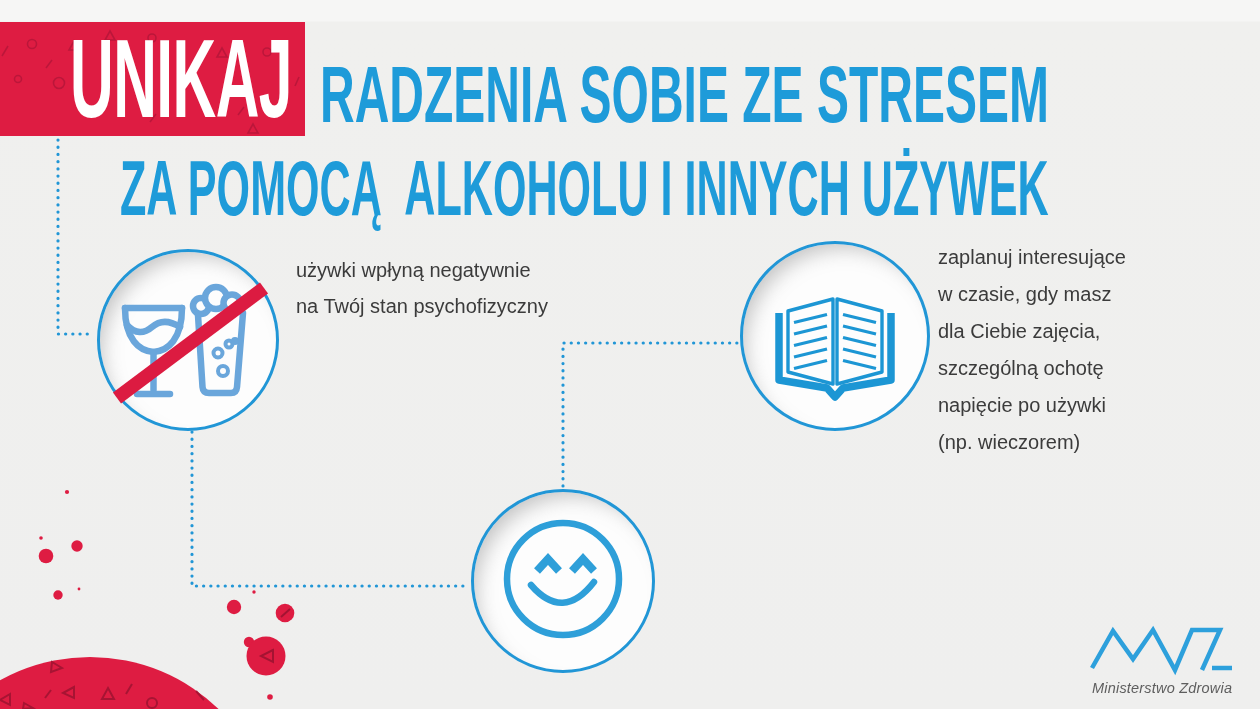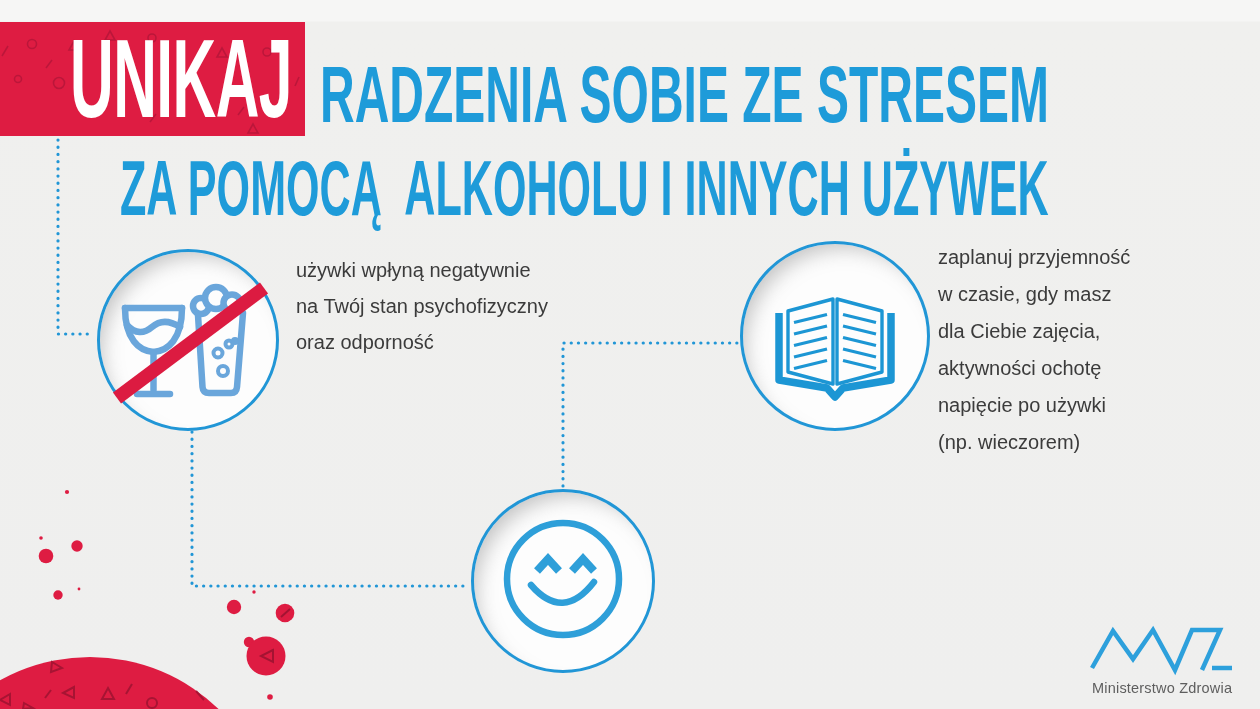--- a/index.html
+++ b/index.html
@@ -35,21 +35,21 @@
   .circle svg{position:absolute;left:-3px;top:-3px;}
 
   
   .tb{position:absolute;color:#3b3b3b;font-size:20px;z-index:4;}
   .t1{left:296px;top:252px;line-height:36px;}
   .t2{left:938px;top:239px;line-height:37px;}
   .t3{left:671px;top:520px;line-height:38px;}
 
   
   .logo{position:absolute;left:1085px;top:622px;z-index:2;}
-  .logo-text{margin-left:7px;margin-top:2px;color:#5e5e5e;font-size:14.5px;letter-spacing:.2px;}
+  .logo-text{margin-left:7px;margin-top:2px;color:#5e5e5e;font-size:14.5px;letter-spacing:.2px;font-style:italic;}
 </style>
 </head>
 <body>
 
 <div class="stage">
 
   <svg class="layer decor" viewBox="0 0 1260 709">
     <g>
       <circle cx="90" cy="842" r="185" fill="#de1c42"></circle>
       <g stroke="#9e1331" stroke-width="2" fill="none" opacity=".85">
@@ -137,21 +137,20 @@
         <circle cx="132" cy="95" r="3.5"></circle>
         <circle cx="126" cy="122" r="5"></circle>
         <circle cx="138" cy="92" r="2"></circle>
       </g>
       <path d="M 20,149 L 167,39" stroke="#dc1b41" stroke-width="13.5" fill="none"></path>
     </svg>
   </div>
   <div class="tb t1">
     <div>używki wpłyną negatywnie</div>
     <div>na Twój stan psychofizyczny</div>
-    <div>oraz odporność</div>
   </div>
 
   <div class="circle c2">
     <svg width="190" height="190" viewBox="0 0 190 190">
       <path d="M 39,72 L 39,139 L 87,147 L 95,156 L 103,147 L 151,139 L 151,72" fill="none" stroke="#1c96d4" stroke-width="7.5" stroke-linejoin="round"></path>
       <g fill="#fdfdfd" stroke="#1c96d4" stroke-width="3.4" stroke-linejoin="round">
         <path d="M 93,58 L 48,70 L 48,131 L 93,143 Z"></path>
         <path d="M 97,58 L 142,70 L 142,131 L 97,143 Z"></path>
       </g>
       <g stroke="#1c96d4" stroke-width="3" fill="none">
@@ -162,24 +161,24 @@
           <path d="M 54,127.5 L 87,119.5"></path>
         <path d="M 103,73.5 L 136,81.5"></path>
           <path d="M 103,85 L 136,93"></path>
           <path d="M 103,96.5 L 136,104.5"></path>
         <path d="M 103,108 L 136,116"></path>
           <path d="M 103,119.5 L 136,127.5"></path>
       </g>
     </svg>
   </div>
   <div class="tb t2">
-    <div>zaplanuj przyjemność</div>
+    <div>zaplanuj interesujące</div>
     <div>w czasie, gdy masz</div>
     <div>dla Ciebie zajęcia,</div>
-    <div>aktywności ochotę</div>
+    <div>szczególną ochotę</div>
     <div>napięcie po używki</div>
     <div>(np. wieczorem)</div>
   </div>
 
   <div class="circle c3">
     <svg width="184" height="184" viewBox="0 0 184 184">
       <circle cx="92" cy="90" r="56" fill="none" stroke="#2e9fd9" stroke-width="6.5"></circle>
       <g fill="none" stroke="#2e9fd9" stroke-width="8" stroke-linejoin="miter">
         <path d="M 66,82 L 77,70 L 88,82"></path>
         <path d="M 101,82 L 112,70 L 123,82"></path>

